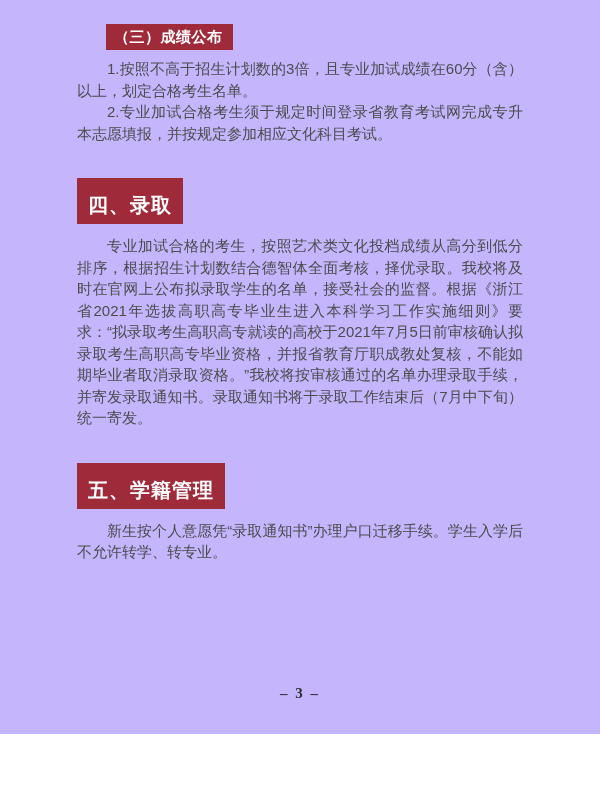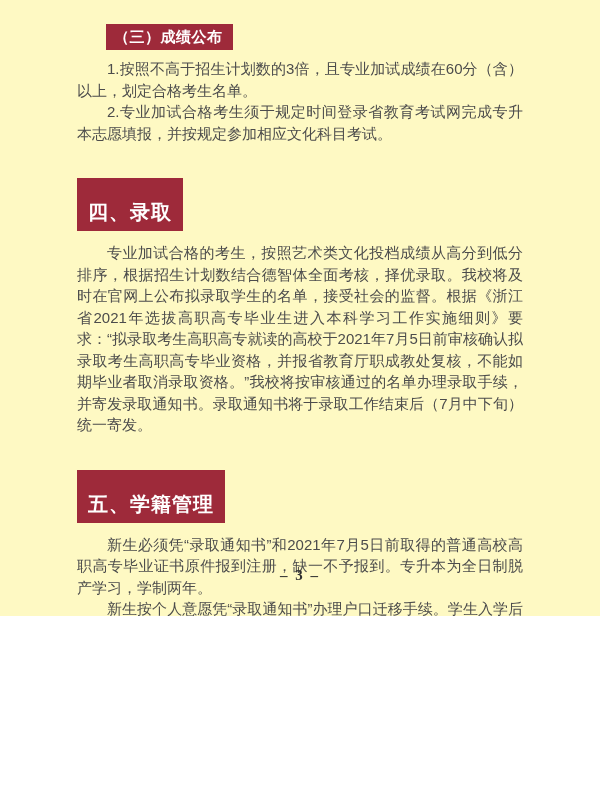--- a/index.html
+++ b/index.html
@@ -3,22 +3,22 @@
 <meta charset="utf-8">
 <style>
   html, body {
     margin: 0;
     padding: 0;
     background: #ffffff;
   }
   .page {
     position: relative;
     width: 600px;
-    height: 616px;
-    background: #fef9c3;
+    height: 734px;
+    background: #c4b5fd;
     overflow: hidden;
     font-family: "Liberation Sans", sans-serif;
   }
   .content {
     padding: 0 77px;
   }
   
   .badge-sub {
     display: inline-block;
     margin-top: 24px;
@@ -33,21 +33,21 @@
   }
   
   .banner-main {
     display: inline-block;
     background: #9e2a3a;
     color: #ffffff;
     font-family: "Liberation Serif", serif;
     font-size: 20px;
     font-weight: bold;
     line-height: 21px;
-    padding: 24px 11px 8px 11px;
+    padding: 17px 11px 8px 11px;
     letter-spacing: 1px;
   }
   .banner-wrap-4 { margin-top: 34px; }
   .banner-wrap-5 { margin-top: 34px; }
   .body-text {
     color: #4c4c4c;
     font-size: 15px;
     line-height: 21.5px;
     text-align: justify;
   }
@@ -92,21 +92,20 @@
       <div class="body-text sec4-paras">
         <p>专业加试合格的考生，按照艺术类文化投档成绩从高分到低分排序，根据招生计划数结合德智体全面考核，择优录取。我校将及时在官网上公布拟录取学生的名单，接受社会的监督。根据《浙江省2021年选拔高职高专毕业生进入本科学习工作实施细则》要求：“拟录取考生高职高专就读的高校于2021年7月5日前审核确认拟录取考生高职高专毕业资格，并报省教育厅职成教处复核，不能如期毕业者取消录取资格。”我校将按审核通过的名单办理录取手续，并寄发录取通知书。录取通知书将于录取工作结束后（7月中下旬）统一寄发。</p>
       </div>
     </div>
 
     <div>
       <div class="banner-wrap-5">
         <span class="banner-main">五、学籍管理</span>
       </div>
       <div class="body-text sec5-paras">
-        <p>新生必须凭“录取通知书”和2021年7月5日前取得的普通高校高职高专毕业证书原件报到注册，缺一不予报到。专升本为全日制脱产学习，学制两年。</p>
         <p>新生按个人意愿凭“录取通知书”办理户口迁移手续。学生入学后不允许转学、转专业。</p>
       </div>
     </div>
 
   </div>
 
   <div class="page-footer">– 3 –</div>
 </div>
 
 </body></html>

